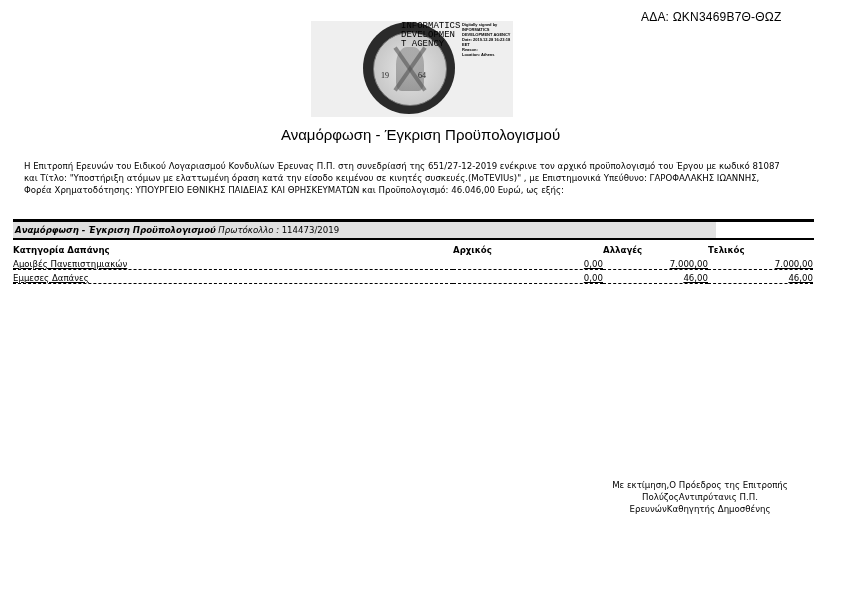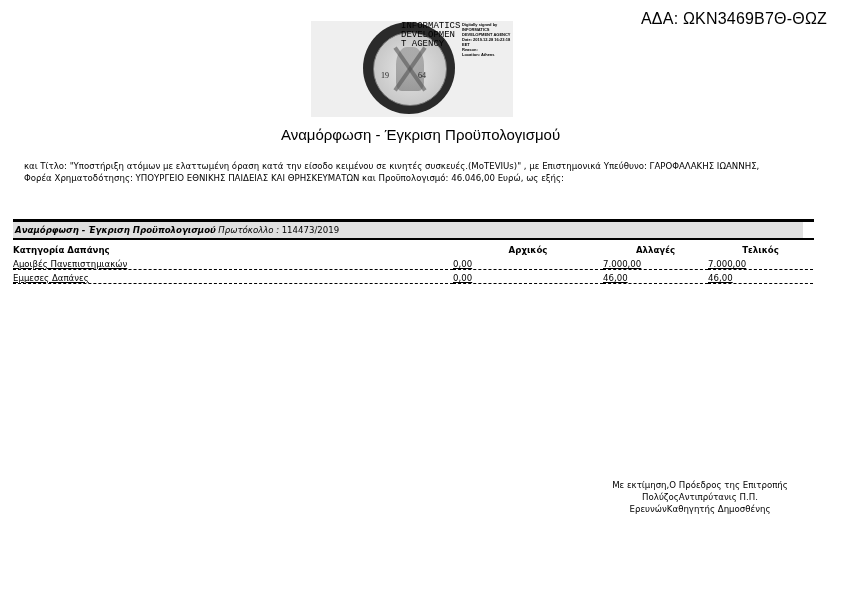--- a/index.html
+++ b/index.html
@@ -1,44 +1,44 @@
 <!DOCTYPE html>
 <html><head>
 <meta charset="utf-8">
 <style>
   html, body { margin:0; padding:0; background:#ffffff; }
   body { width:841px; height:595px; position:relative; overflow:hidden;
          font-family:"Liberation Sans", sans-serif; color:#000; }
-  .ada { position:absolute; left:641px; top:10px; font-size:16px; letter-spacing:0.2px; }
+  .ada { position:absolute; left:641px; top:10px; font-size:12px; letter-spacing:0.2px; }
   .logo-box { position:absolute; left:311px; top:21px; width:202px; height:96px; background:#efefef; }
   .seal { position:absolute; left:363px; top:22px; width:92px; height:92px; border-radius:50%;
           background:#2a2a2a; }
   .seal-inner { position:absolute; left:10px; top:10px; width:72px; height:72px; border-radius:50%;
           background:radial-gradient(circle,#e6e6e6 0%,#c8c8c8 70%,#9a9a9a 100%); border:1px solid #777; }
   .seal-figure { position:absolute; left:22px; top:14px; width:28px; height:44px;
           background:linear-gradient(#8a8a8a,#6a6a6a); border-radius:40% 40% 20% 20%; opacity:0.55; }
   .seal-x1, .seal-x2 { position:absolute; left:34px; top:10px; width:4px; height:52px; background:#555; opacity:0.6; }
   .seal-x1 { transform:rotate(35deg); } .seal-x2 { transform:rotate(-35deg); }
   .seal-year-l { position:absolute; left:7px; top:38px; font-size:8px; color:#222; font-family:"Liberation Serif", serif; }
   .seal-year-r { position:absolute; left:44px; top:38px; font-size:8px; color:#222; font-family:"Liberation Serif", serif; }
   .stamp-main { position:absolute; left:401px; top:22px; font-size:9px; line-height:9px; color:#000; font-family:"Liberation Mono", monospace; }
   .stamp-side { position:absolute; left:462px; top:22px; font-size:4px; line-height:5px; color:#000; font-weight:bold; font-family:"Liberation Sans", sans-serif; }
   .title { position:absolute; left:0; width:841px; top:126px; text-align:center; font-size:15px; font-weight:normal; }
   .intro { position:absolute; left:24px; top:160px; width:800px; font-size:8.6px; line-height:12px; font-family:"DejaVu Sans", sans-serif; }
   .band-top { position:absolute; left:13px; top:219px; width:801px; height:3px; background:#000; }
-  .band { position:absolute; left:13px; top:222px; width:790px; height:16px; background:#e0e0e0; font-size:8.6px; line-height:16px; }
+  .band { position:absolute; left:13px; top:222px; width:703px; height:16px; background:#e0e0e0; font-size:8.6px; line-height:16px; }
   .band-bottom { position:absolute; left:13px; top:238px; width:801px; height:2px; background:#000; }
   .band .b { font-weight:bold; font-style:italic; margin-left:2px; font-family:"DejaVu Sans", sans-serif; }
   .band .i { font-style:italic; font-family:"DejaVu Sans", sans-serif; }
   .band .n { font-family:"DejaVu Sans", sans-serif; }
   table.costs { position:absolute; left:13px; top:243px; width:800px; border-collapse:collapse; font-size:8.6px; font-family:"DejaVu Sans", sans-serif; }
   table.costs th { font-weight:bold; text-align:left; padding:0; height:13px; }
-  table.costs th.num { text-align:center; }
+  table.costs th.num { text-align:left; }
   table.costs td { padding:0; height:13px; border-bottom:1px dashed #000; vertical-align:bottom; }
-  table.costs td.num { text-align:left; }
+  table.costs td.num { text-align:right; }
   table.costs td.num span, table.costs td.lbl span { text-decoration:underline; }
   .col1 { width:440px; } .col2 { width:150px; } .col3 { width:105px; } .col4 { width:105px; }
   .sign { position:absolute; left:585px; top:479px; width:230px; text-align:center; font-size:8.6px; line-height:12px; font-family:"DejaVu Sans", sans-serif; }
 </style>
 </head>
 <body>
 
 <div class="ada">ΑΔΑ: ΩΚΝ3469Β7Θ-ΘΩΖ</div>
 
 <div class="logo-box"></div>
@@ -62,20 +62,21 @@
   <div>DEVELOPMENT AGENCY</div>
   <div>Date: 2019.12.28 16:23:18</div>
   <div>EET</div>
   <div>Reason:</div>
   <div>Location: Athens</div>
 </div>
 
 <div class="title">Αναμόρφωση - Έγκριση Προϋπολογισμού</div>
 
 <div class="intro">
+  <div>Η Επιτροπή Ερευνών του Ειδικού Λογαριασμού Κονδυλίων Έρευνας Π.Π. στη συνεδρίασή της 651/27-12-2019 ενέκρινε τον αρχικό προϋπολογισμό του Έργου με κωδικό 81087</div>
   <div>και Τίτλο: "Υποστήριξη ατόμων με ελαττωμένη όραση κατά την είσοδο κειμένου σε κινητές συσκευές.(MoTEVIUs)" , με Επιστημονικά Υπεύθυνο: ΓΑΡΟΦΑΛΑΚΗΣ ΙΩΑΝΝΗΣ,</div>
   <div>Φορέα Χρηματοδότησης: ΥΠΟΥΡΓΕΙΟ ΕΘΝΙΚΗΣ ΠΑΙΔΕΙΑΣ ΚΑΙ ΘΡΗΣΚΕΥΜΑΤΩΝ και Προϋπολογισμό: 46.046,00 Ευρώ, ως εξής:</div>
 </div>
 
 <div class="band-top"></div>
 <div class="band">
   <span class="b">Αναμόρφωση - Έγκριση Προϋπολογισμού</span>
   <span class="i">Πρωτόκολλο :</span>
   <span class="n">114473/2019</span>
 </div>

